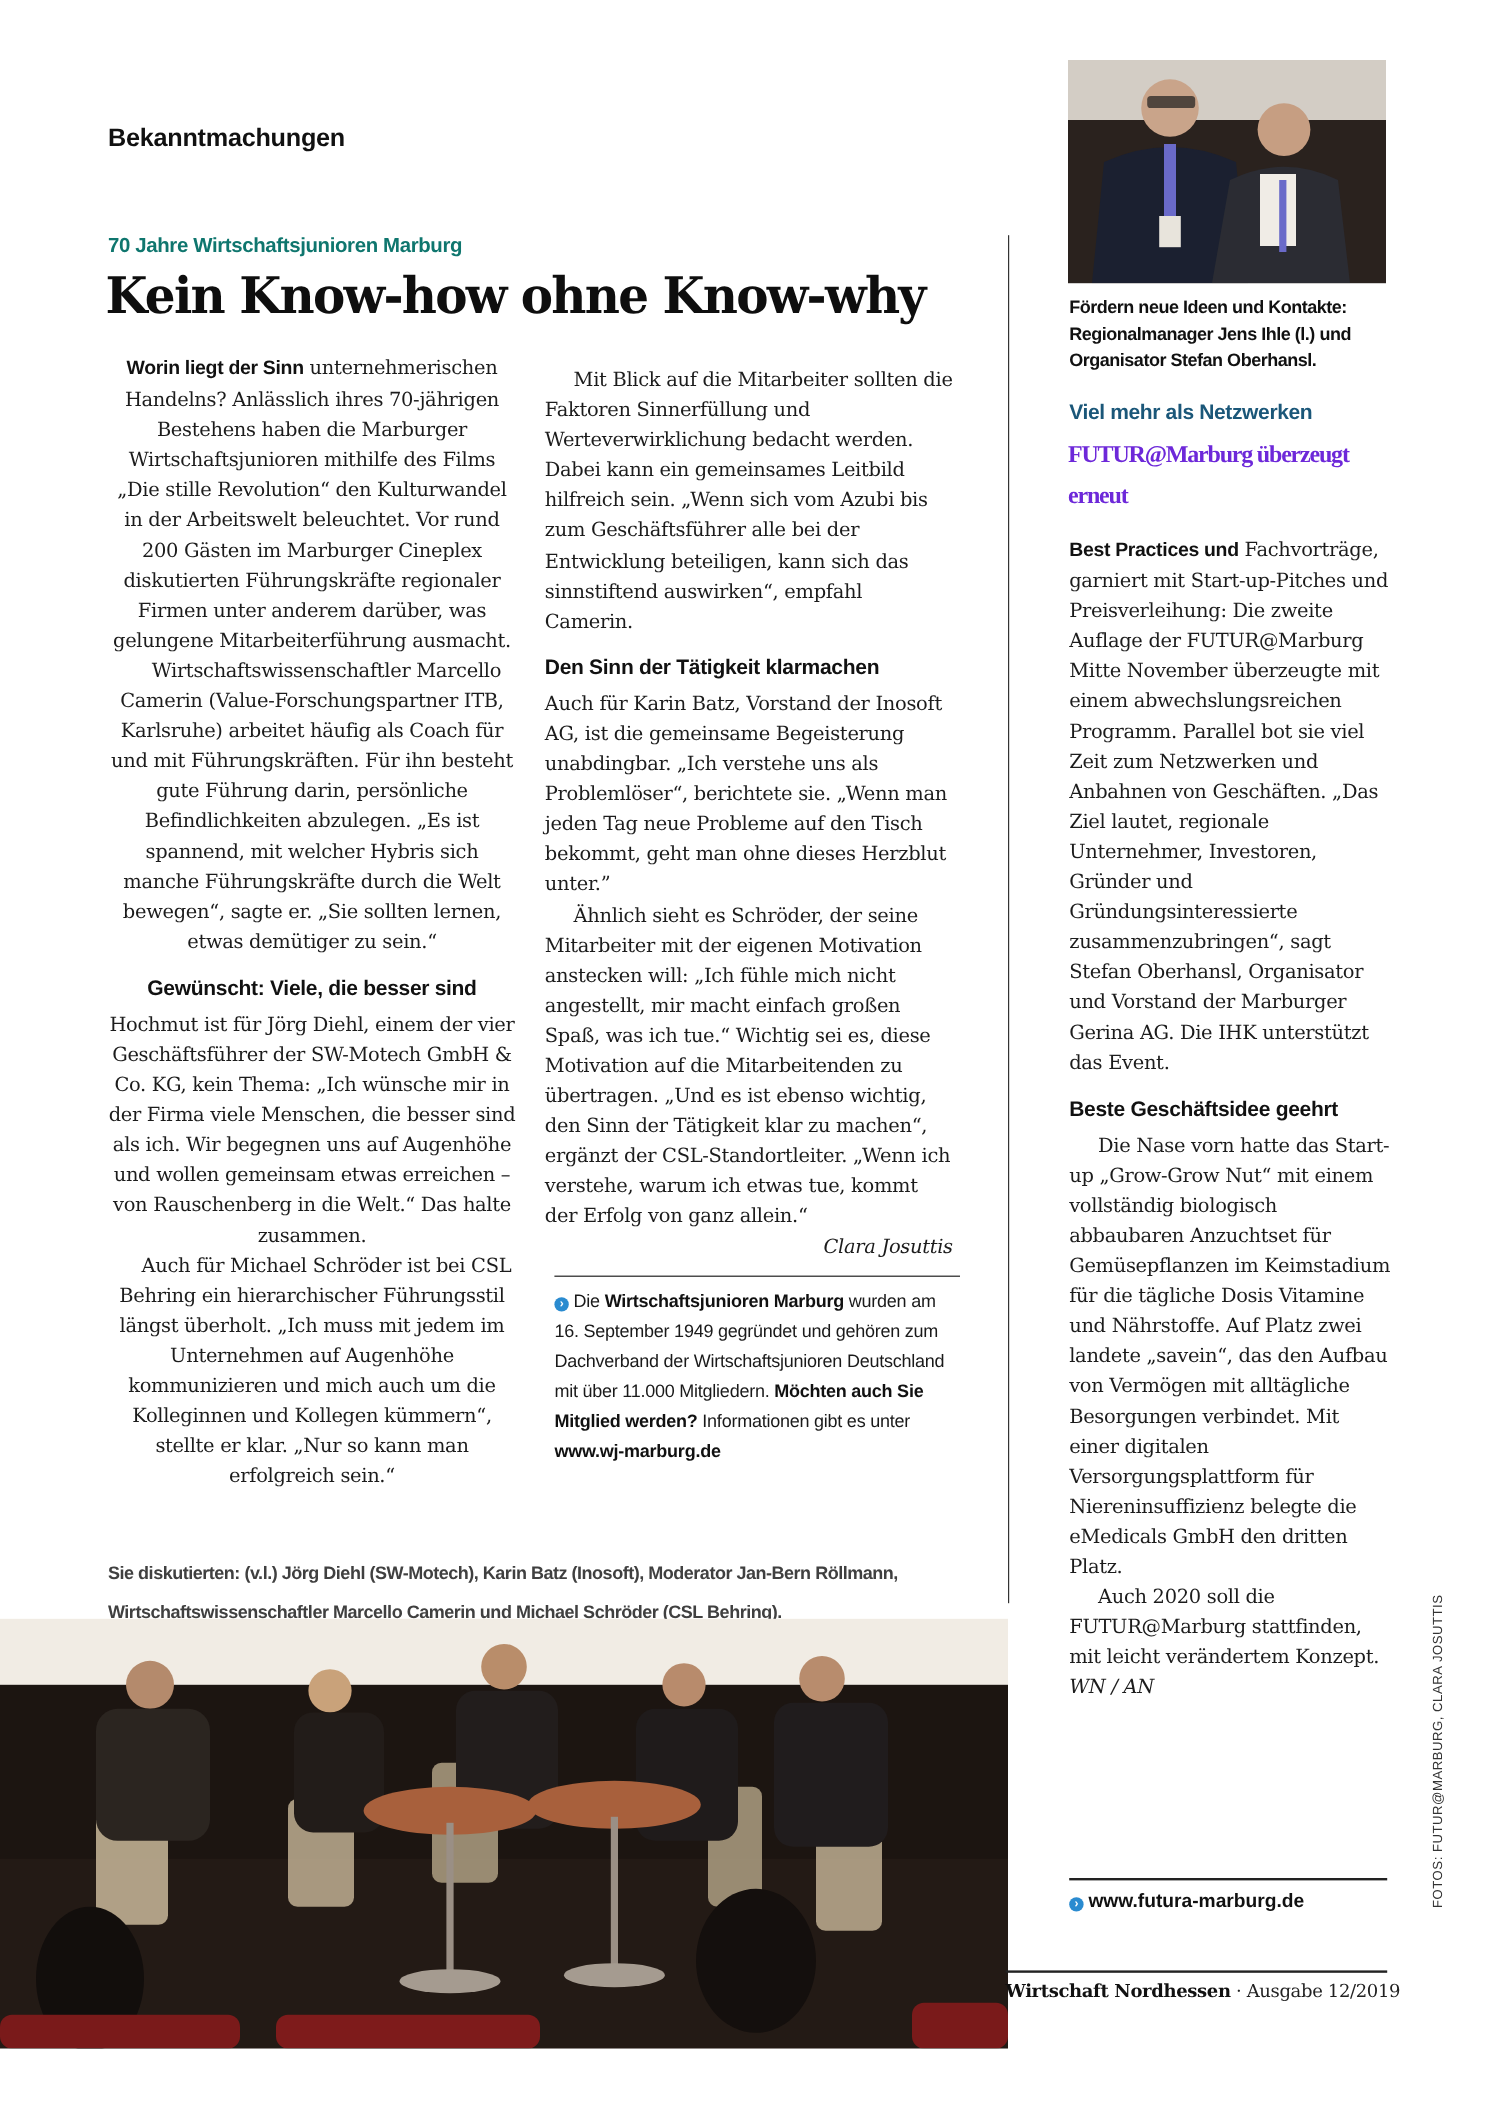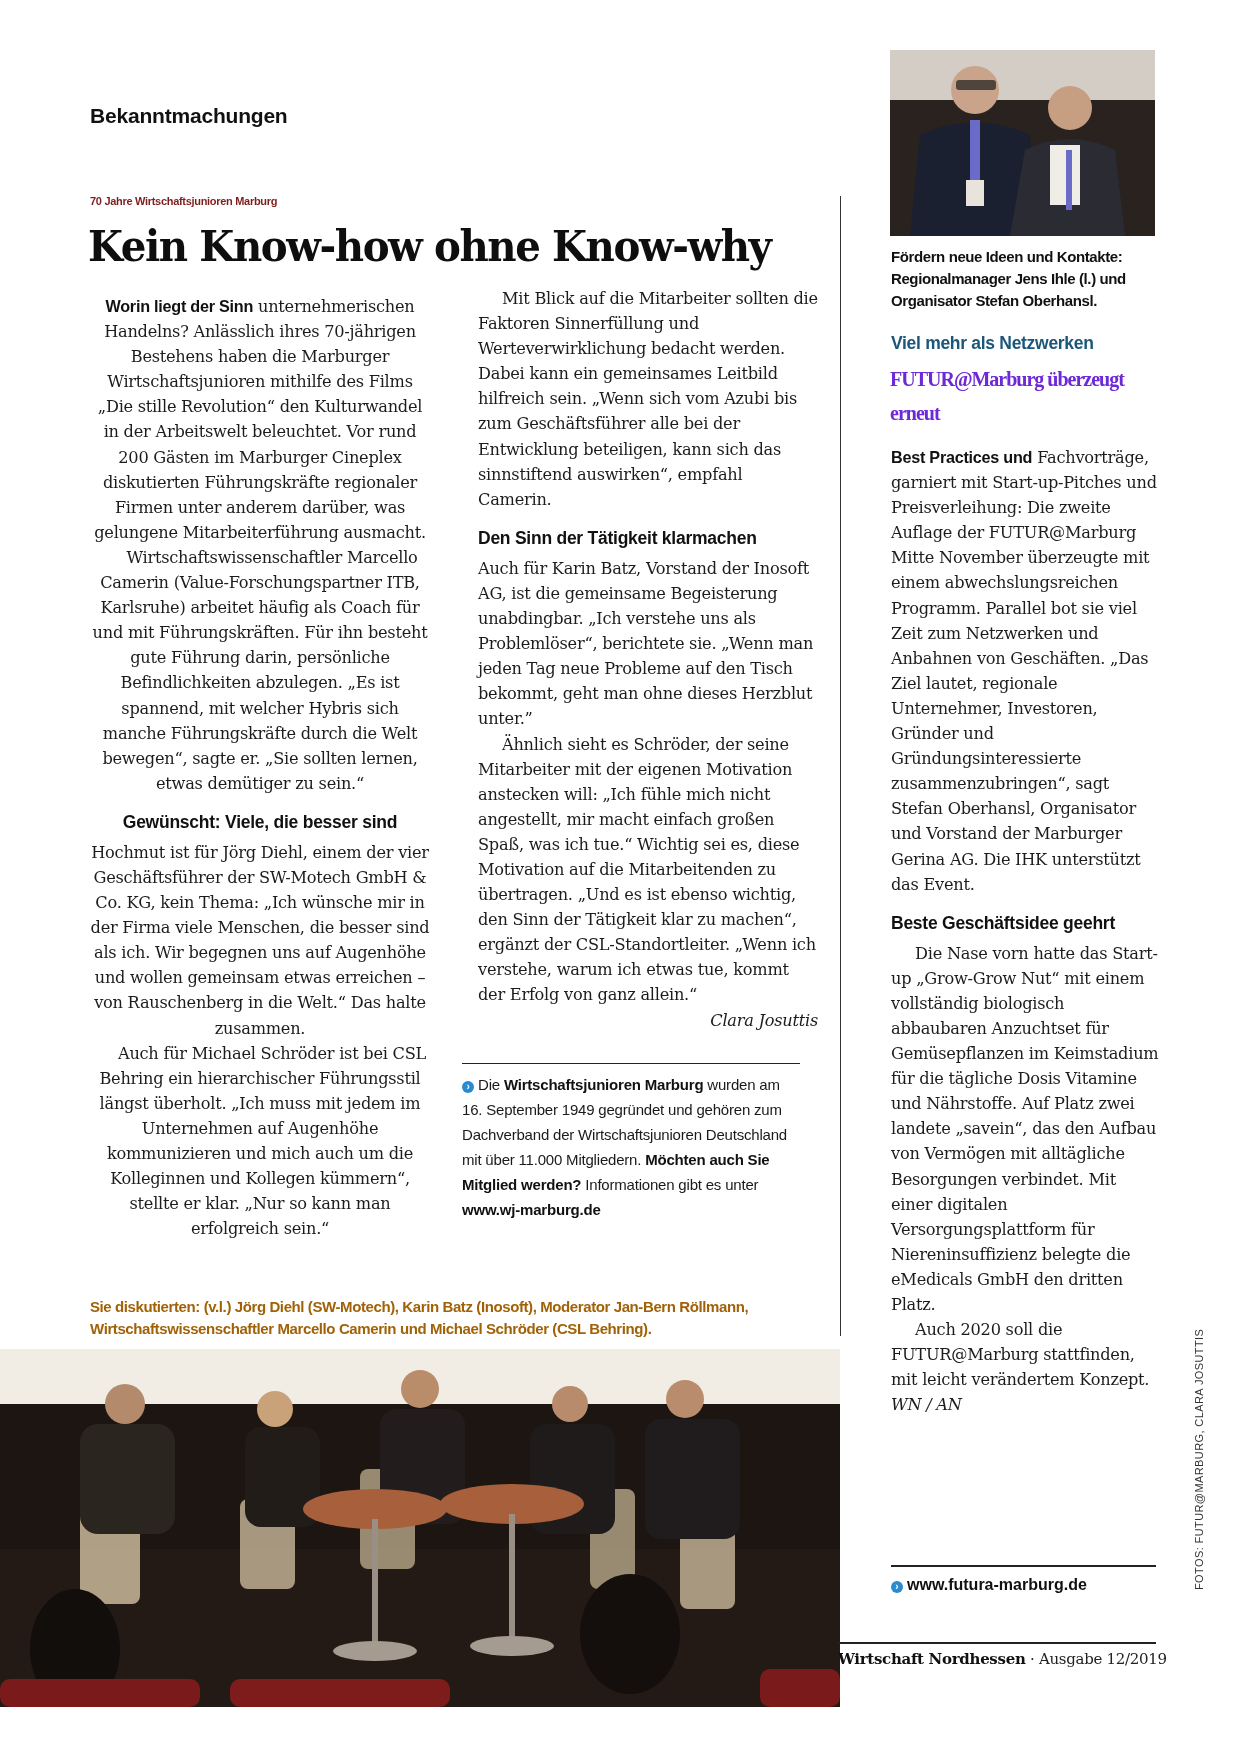--- a/index.html
+++ b/index.html
@@ -1,39 +1,39 @@
 <!DOCTYPE html>
 <html><head>
 <meta charset="utf-8">
 <style>
   * { box-sizing: border-box; margin: 0; padding: 0; }
   html, body { width: 1240px; height: 1754px; background: #ffffff; overflow: hidden; }
   body { position: relative; font-family: "DejaVu Serif", serif; color: #1a1a1a; }
 
   .section-label { position: absolute; left: 90px; top: 104px; font-family: "Liberation Sans", sans-serif; font-weight: bold; font-size: 21px; color: #111; letter-spacing: -0.2px; }
-  .kicker { position: absolute; left: 90px; top: 195px; font-family: "Liberation Sans", sans-serif; font-weight: bold; font-size: 11px; color: #7f1d1d; letter-spacing: -0.3px; }
+  .kicker { position: absolute; left: 90px; top: 195px; font-family: "Liberation Sans", sans-serif; font-weight: bold; font-size: 17px; color: #0f766e; letter-spacing: -0.3px; }
   .headline { position: absolute; left: 88px; top: 222px; font-family: "DejaVu Serif", serif; font-weight: bold; font-size: 42px; color: #0e0e0e; letter-spacing: -1.5px; transform: scaleX(0.96); transform-origin: left; white-space: nowrap; }
 
   .col { position: absolute; font-size: 16.2px; line-height: 25.1px; color: #1c1c1c; font-family: "DejaVu Serif", serif; letter-spacing: -0.25px; }
   .col1 { left: 90px; top: 294px; width: 340px; text-align: center; }
-  .col2 { left: 454px; top: 286px; width: 340px; margin-left: 24px; }
+  .col2 { left: 454px; top: 304px; width: 340px; }
   .col3 { left: 891px; top: 445px; width: 270px; }
   .col p { margin: 0; }
   .col .indent { text-indent: 24px; }
   .lead { font-family: "Liberation Sans", sans-serif; font-weight: bold; color: #111; }
   .subhead { font-family: "Liberation Sans", sans-serif; font-weight: bold; font-size: 17.5px; color: #111; margin: 14px 0 6px 0; line-height: 24px; }
   .byline { text-align: right; font-style: italic; }
 
   .vrule { position: absolute; left: 840px; top: 196px; width: 1px; height: 1140px; background: #333; }
 
   .infobox { position: absolute; left: 446px; top: 1063px; width: 338px; border-top: 1.5px solid #222; padding-top: 8px; font-family: "Liberation Sans", sans-serif; font-size: 15px; line-height: 25px; color: #1a1a1a; letter-spacing: -0.2px; margin-left: 16px; }
   .infobox b { color: #111; }
   .arrow-icon { display: inline-block; width: 12px; height: 12px; border-radius: 50%; background: #2a8bd0; color: #fff; font-size: 10px; line-height: 12px; text-align: center; vertical-align: 0px; margin-right: 4px; font-weight: bold; }
 
-  .caption-main { position: absolute; left: 90px; top: 1296px; width: 720px; font-family: "Liberation Sans", sans-serif; font-weight: bold; font-size: 15px; line-height: 22px; color: #a16207; letter-spacing: -0.4px; }
+  .caption-main { position: absolute; left: 90px; top: 1296px; width: 720px; font-family: "Liberation Sans", sans-serif; font-weight: bold; font-size: 15px; line-height: 32px; color: #404040; letter-spacing: -0.4px; }
 
   .photo-main { position: absolute; left: 0; top: 1349px; width: 840px; height: 358px; overflow: hidden; background: linear-gradient(180deg, #f3efe8 0%, #e9e2d6 8%, #1b1410 11%, #1e1611 60%, #2a1d16 100%); }
 
   .photo-side { position: absolute; left: 890px; top: 50px; width: 265px; height: 186px; overflow: hidden; background: linear-gradient(180deg, #cfc9c1 0%, #bfb7ad 28%, #2c241f 32%, #241c18 100%); }
 
   .side-caption { position: absolute; left: 891px; top: 246px; width: 270px; font-family: "Liberation Sans", sans-serif; font-weight: bold; font-size: 15px; line-height: 22px; color: #111; letter-spacing: -0.4px; }
   .side-kicker { position: absolute; left: 891px; top: 333px; font-family: "Liberation Sans", sans-serif; font-weight: bold; font-size: 17.5px; color: #1b5779; letter-spacing: -0.3px; }
   .side-headline { position: absolute; left: 890px; top: 362px; width: 275px; font-family: Liberation Serif, serif; font-weight: bold; font-size: 20px; line-height: 34px; color: #6d28d9; letter-spacing: -1px; }
 
   .side-rule { position: absolute; left: 891px; top: 1565px; width: 265px; height: 1.5px; background: #222; }

